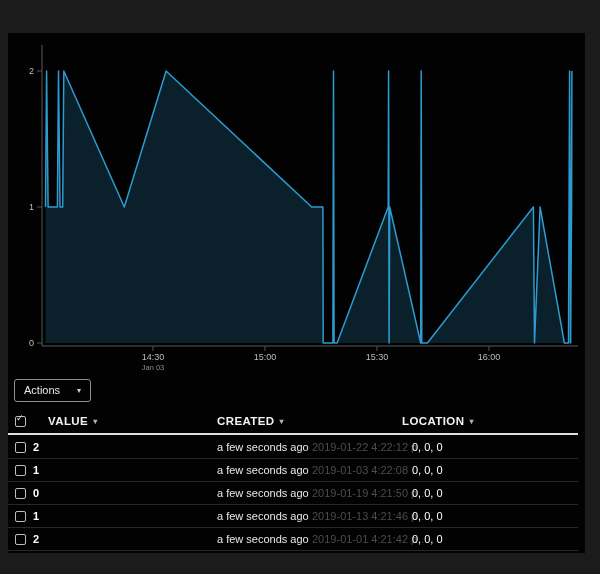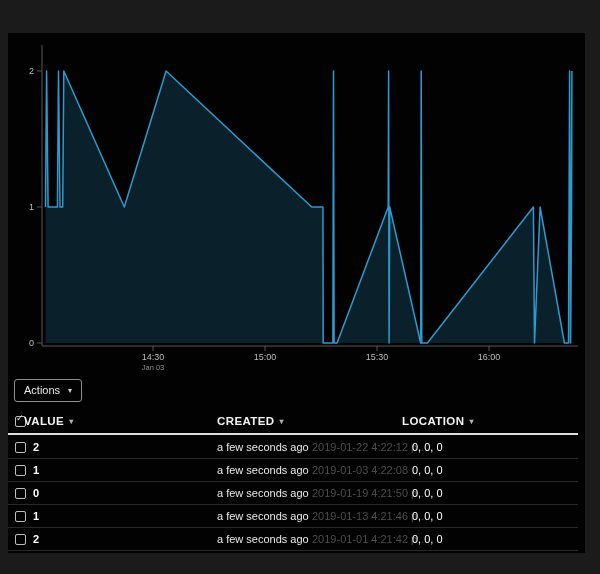--- a/index.html
+++ b/index.html
@@ -11,21 +11,21 @@
   }
   .panel{
     position:absolute;left:8px;top:33px;width:577px;height:520px;
     background:#020202;
   }
   #chart{position:absolute;left:0;top:0;}
   .actions-btn{
     position:absolute;left:6px;top:346px;height:23px;
     background:transparent;border:1px solid #8f8f8f;border-radius:3px;
     color:#e8e8e8;font-size:11px;font-family:"Liberation Sans",sans-serif;
-    padding:0 9px;line-height:21px;cursor:pointer;display:flex;align-items:center;gap:8px;
+    padding:0 9px;line-height:21px;cursor:pointer;display:flex;align-items:center;gap:17px;
   }
   .actions-btn .caret{font-size:8px;color:#cfcfcf;line-height:1;}
   .thead{position:absolute;left:0;top:379px;width:570px;height:20px;}
   .thead .hcell{
     position:absolute;top:3px;font-size:11.5px;font-weight:bold;color:#f2f2f2;
     letter-spacing:0.4px;cursor:pointer;white-space:nowrap;
   }
   .scaret{font-size:8px;color:#b0b0b0;margin-left:5px;vertical-align:1px;}
   .cb{
     position:absolute;width:9px;height:9px;border:1px solid #bdbdbd;border-radius:2px;
@@ -39,21 +39,21 @@
   .trow{
     position:relative;height:22px;border-bottom:1px solid #282828;
     font-size:11px;color:#ffffff;
   }
   .trow .cb{left:7px;top:6px;}
   .cell{position:absolute;top:0;line-height:22px;white-space:nowrap;}
   .c-val{left:25px;font-weight:bold;}
   .c-rel{left:209px;color:#e9e9e9;font-weight:normal;}
   .c-abs{left:304px;color:#4d4d4d;}
   .c-loc{left:404px;font-weight:normal;}
-  .h-value{left:16px;}
+  .h-value{left:40px;}
   .h-created{left:209px;}
   .h-location{left:394px;text-align:center;}
   .thead .cb{left:7px;top:4px;}
   text{font-family:"Liberation Sans",sans-serif;}
 </style>
 </head>
 <body>
 
 <div class="panel">
 

